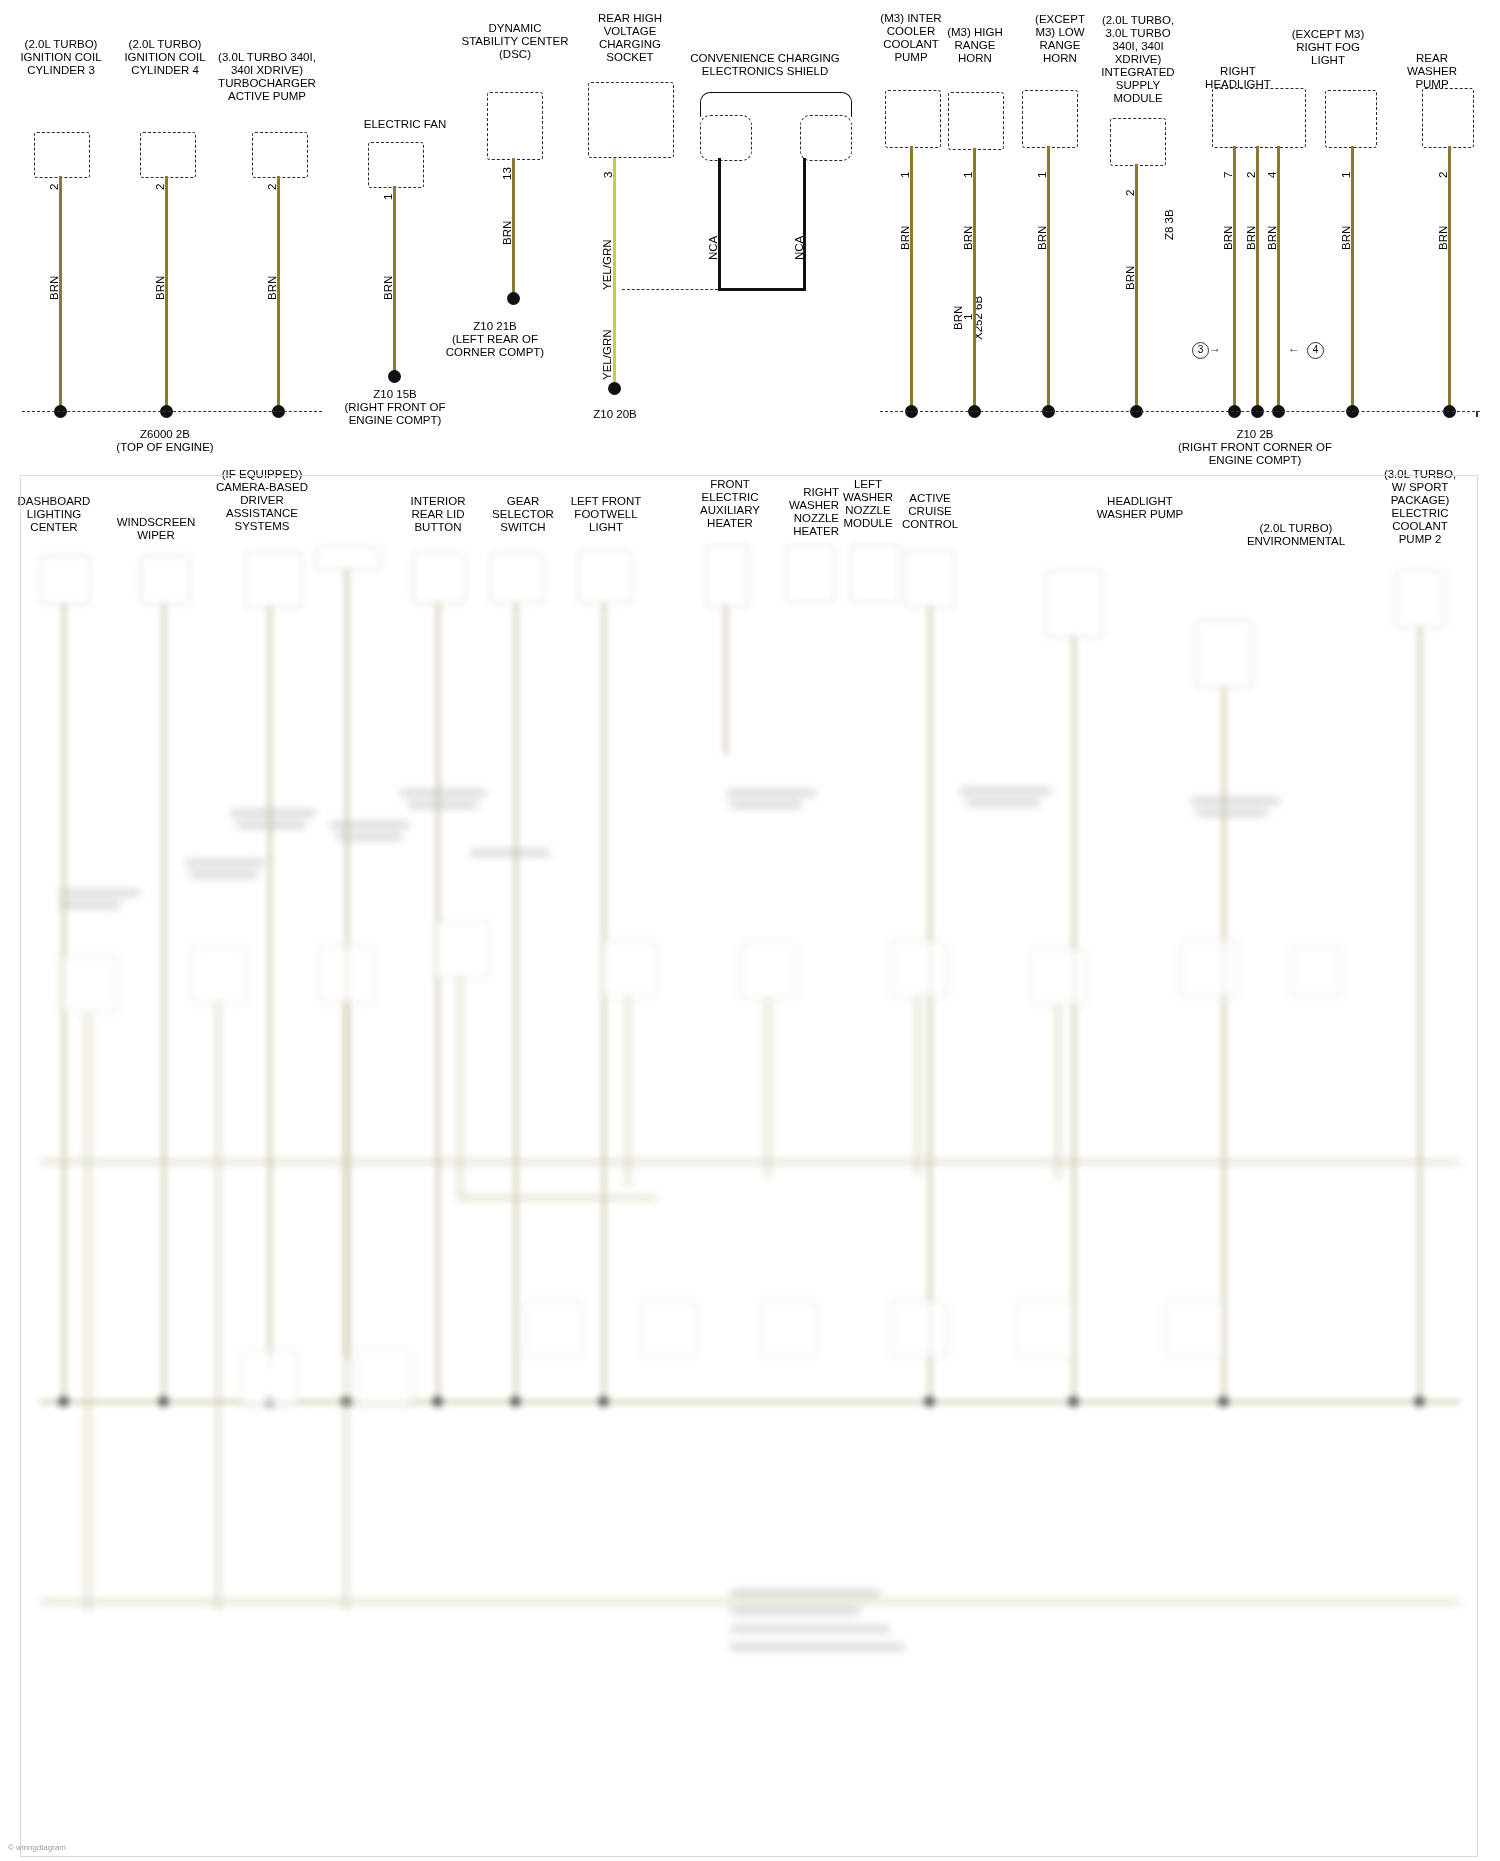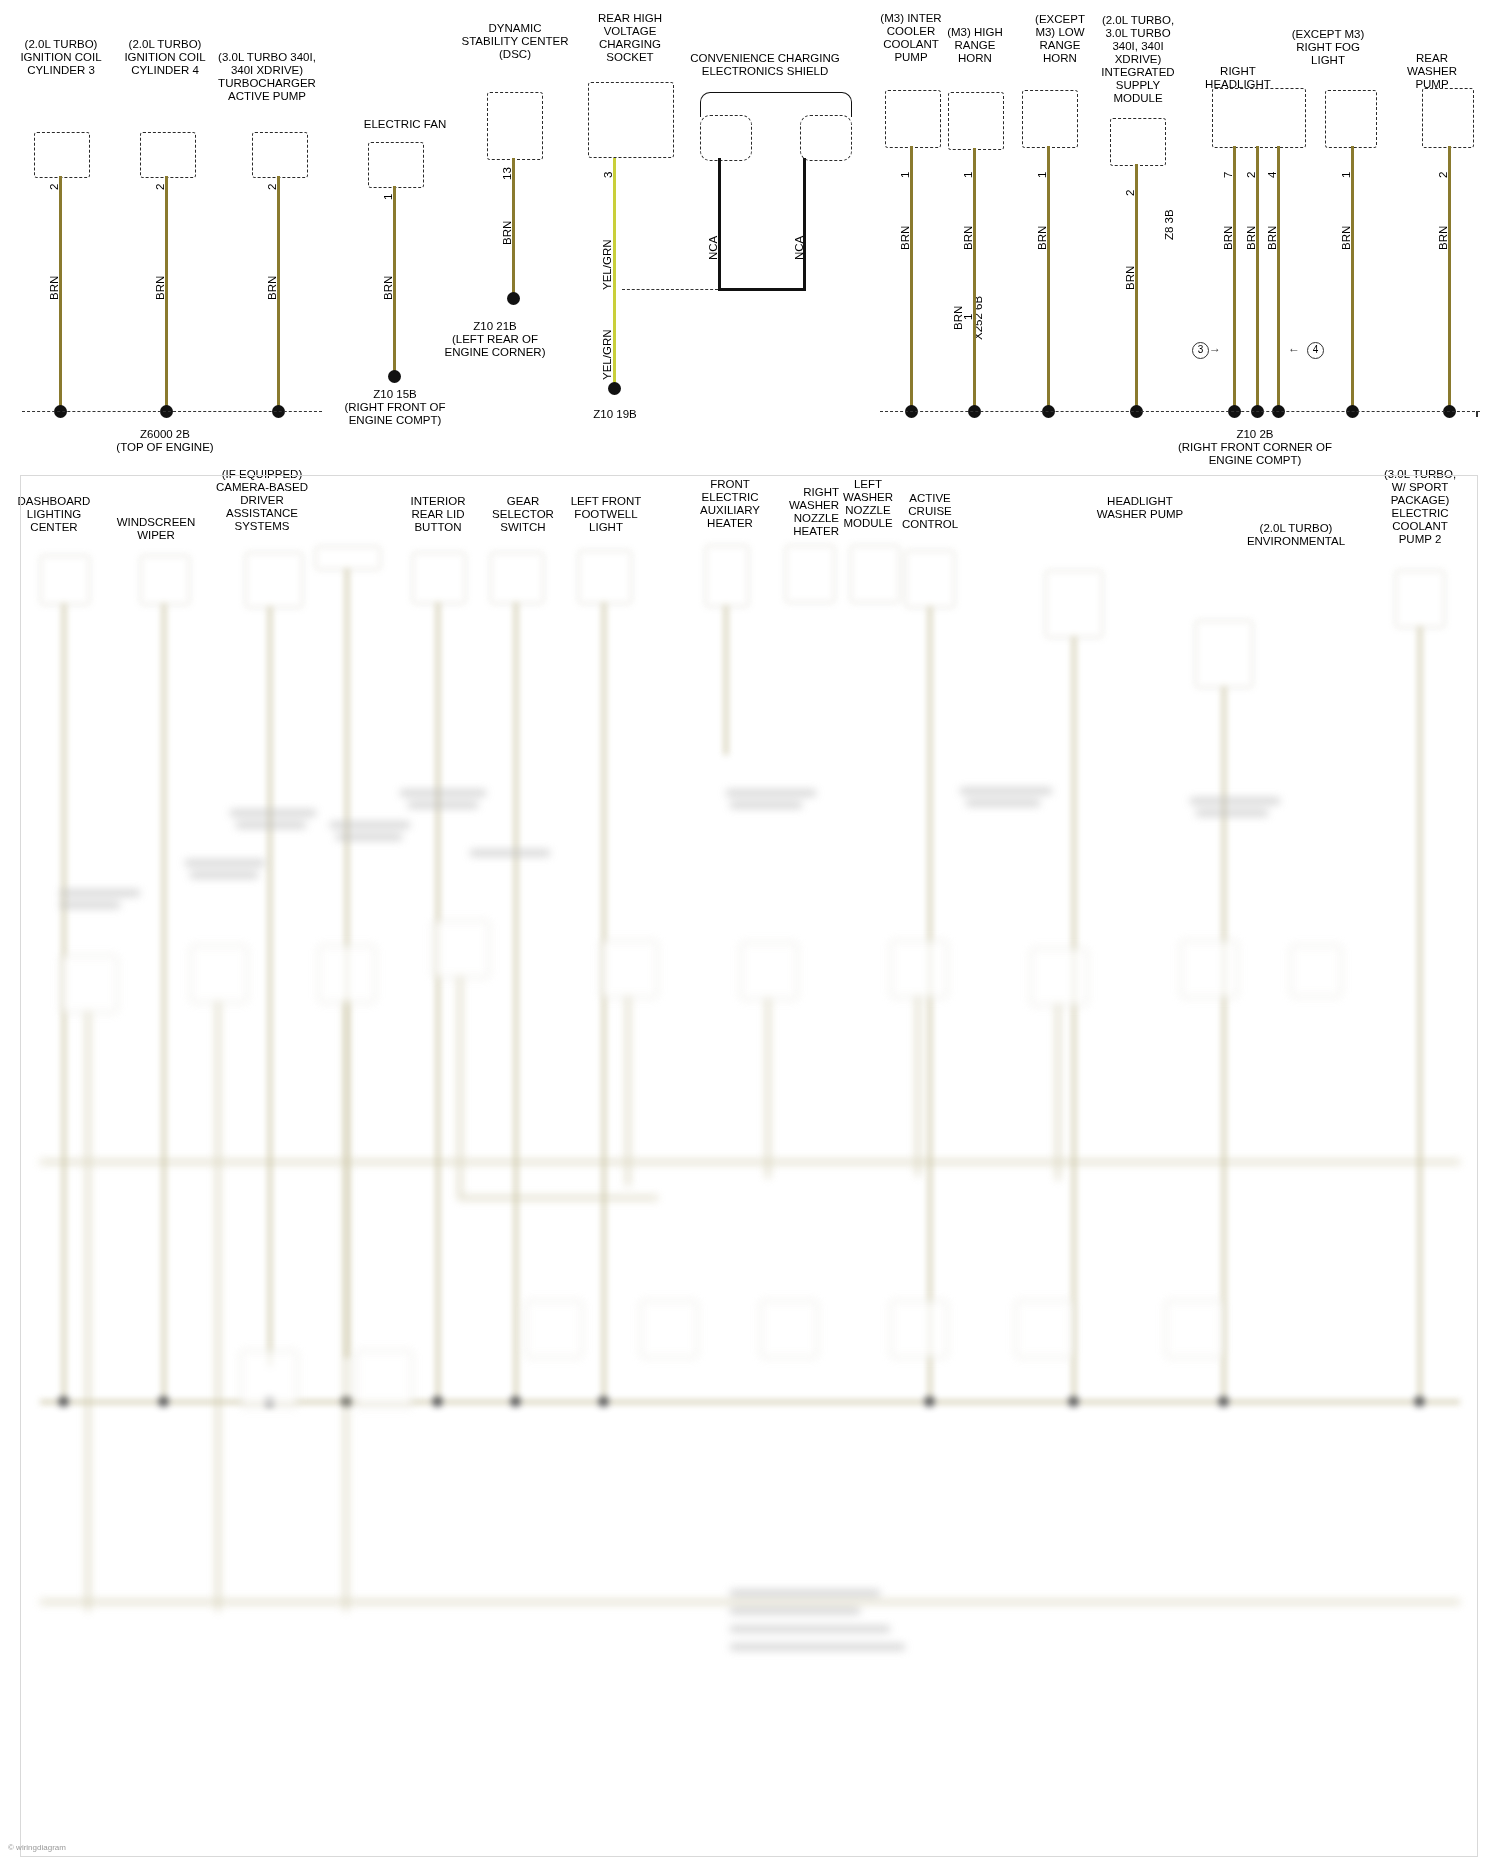--- a/index.html
+++ b/index.html
@@ -141,22 +141,22 @@
     <div class="gnd" style="left:1346px;top:405px;"></div>
     <div class="gnd" style="left:1443px;top:405px;"></div>
 
     <div class="dash" style="left:22px;top:411px;width:300px;"></div>
     <div class="dash" style="left:880px;top:411px;width:600px;"></div>
     <div class="dash" style="left:622px;top:289px;width:96px;"></div>
     <div style="position:absolute;left:1476px;top:411px;width:2px;height:6px;background:#333;"></div>
 
     <div class="lbl" style="left:100px;top:428px;width:130px;"><span>Z6000 2B</span><br><span>(TOP OF ENGINE)</span></div>
     <div class="lbl" style="left:330px;top:388px;width:130px;"><span>Z10 15B</span><br><span>(RIGHT FRONT OF ENGINE COMPT)</span></div>
-    <div class="lbl" style="left:430px;top:320px;width:130px;"><span>Z10 21B</span><br><span>(LEFT REAR OF ENGINE CORNER)</span></div>
-    <div class="lbl" style="left:570px;top:408px;width:90px;">Z10 19B</div>
+    <div class="lbl" style="left:430px;top:320px;width:130px;"><span>Z10 21B</span><br><span>(LEFT REAR OF CORNER COMPT)</span></div>
+    <div class="lbl" style="left:570px;top:408px;width:90px;">Z10 20B</div>
     <div class="lbl" style="left:1165px;top:428px;width:180px;"><span>Z10 2B</span><br><span>(RIGHT FRONT CORNER OF ENGINE COMPT)</span></div>
 
     <div class="circ" style="left:1192px;top:342px;">3</div>
     <div class="arrow" style="left:1209px;top:341px;">→</div>
     <div class="circ" style="left:1307px;top:342px;">4</div>
     <div class="arrow" style="left:1288px;top:341px;">←</div>
 
     <div class="lbl" style="left:8px;top:495px;width:92px;">DASHBOARD LIGHTING CENTER</div>
     <div class="lbl" style="left:108px;top:516px;width:96px;">WINDSCREEN WIPER</div>
     <div class="lbl" style="left:207px;top:468px;width:110px;">(IF EQUIPPED) CAMERA-BASED DRIVER ASSISTANCE SYSTEMS</div>

